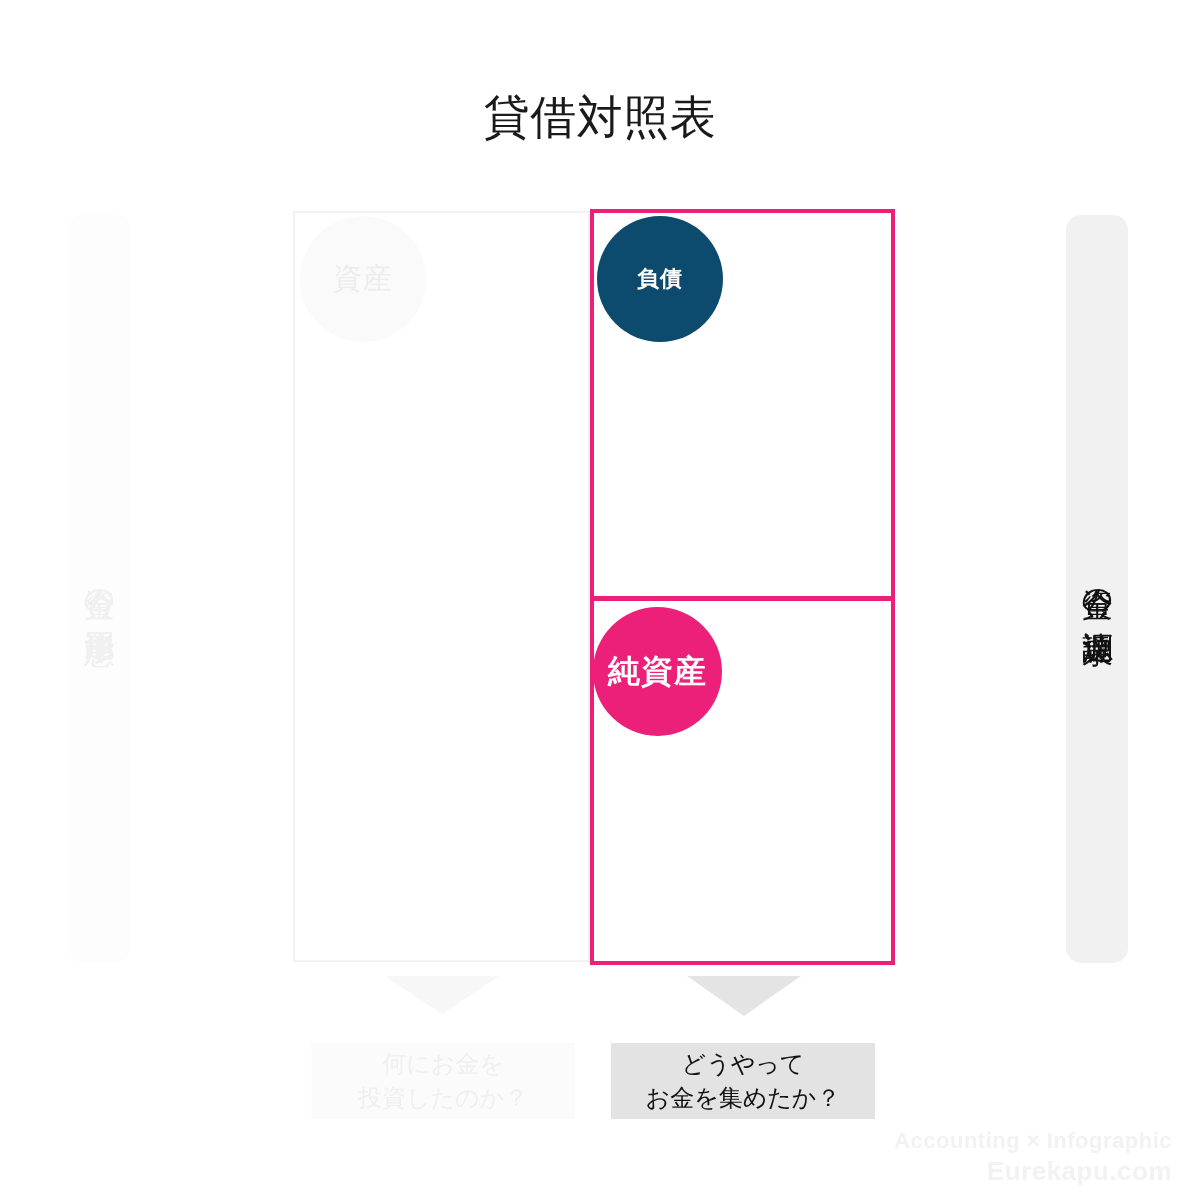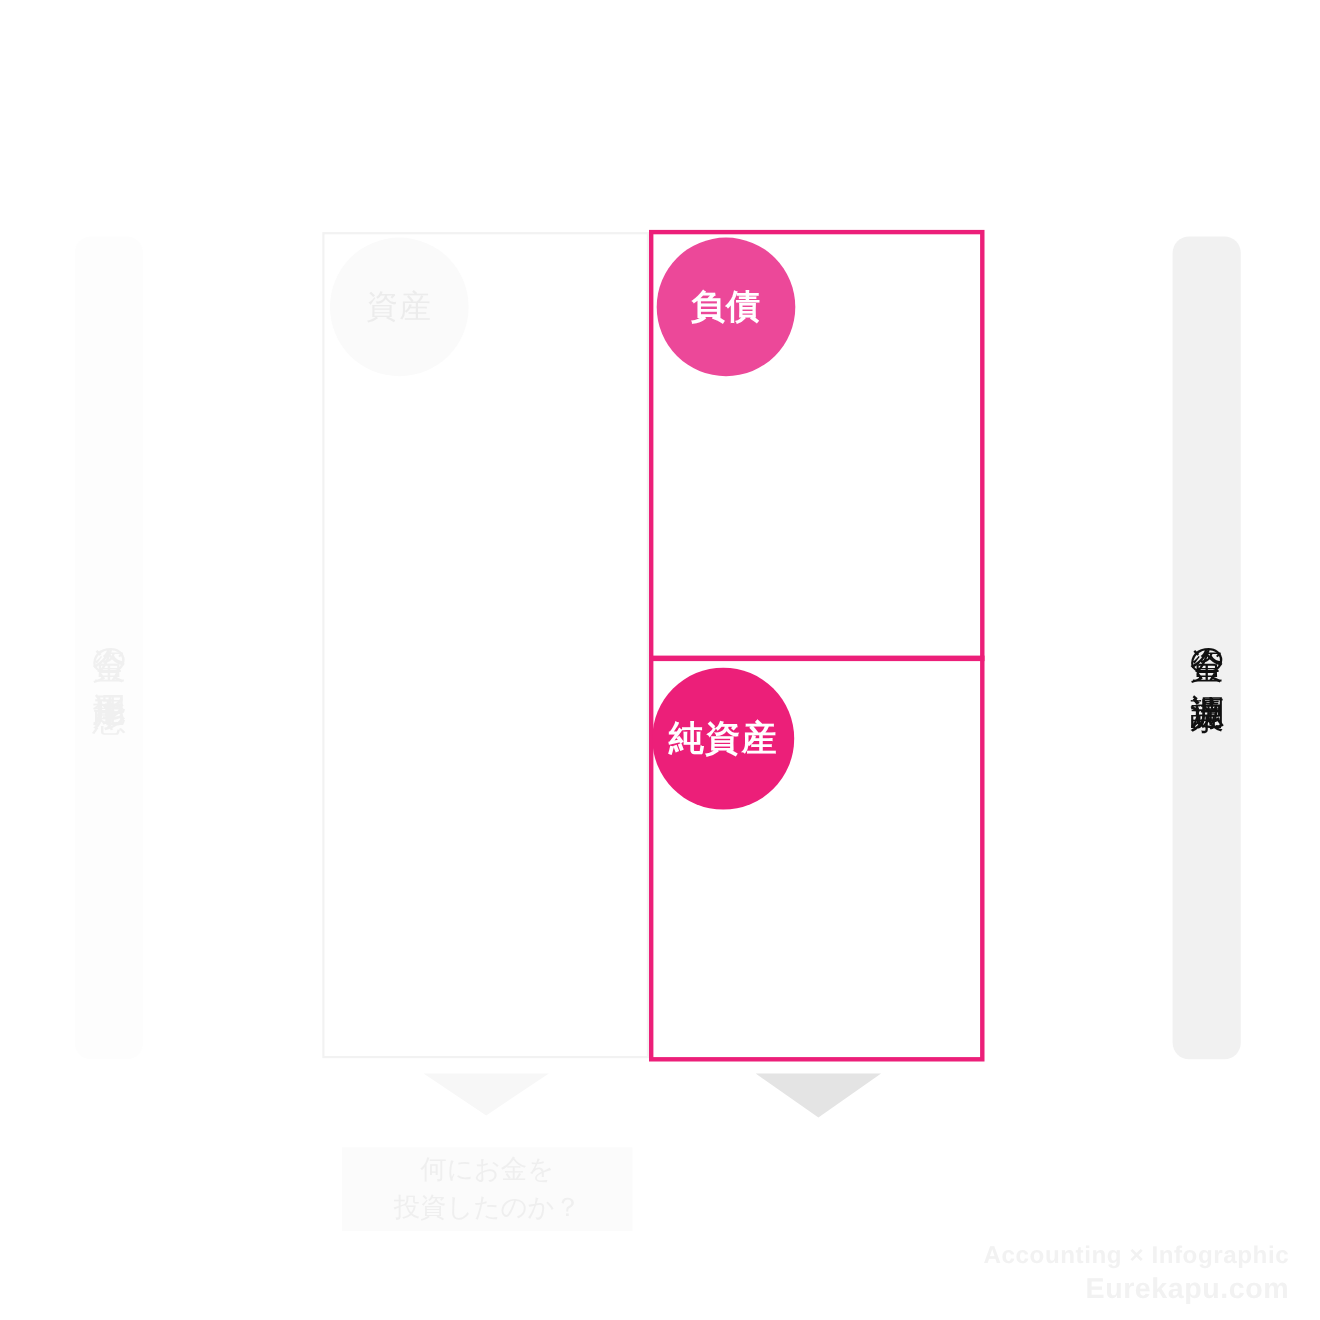--- a/index.html
+++ b/index.html
@@ -118,23 +118,23 @@
     background: #fafafa;
     color: #ececec;
     font-size: 29px;
     font-weight: 400;
   }
   #bubble-liabilities {
     left: 597px;
     top: 216px;
     width: 126px;
     height: 126px;
-    background: #ec4899;
+    background: #0c4a6e;
     color: #ffffff;
-    font-size: 31px;
+    font-size: 22px;
   }
   #bubble-equity {
     left: 593px;
     top: 607px;
     width: 129px;
     height: 129px;
     background: #ec1f79;
     color: #ffffff;
     font-size: 32px;
   }
@@ -193,20 +193,21 @@
   }
   #footer .fl1 { display: block; font-size: 22px; letter-spacing: 0.5px; }
   #footer .fl2 { display: block; font-size: 26px; letter-spacing: 0.5px; margin-top: 2px; }
 </style>
 </head>
 <body>
 
 <div id="stage">
 
   <div id="title">
+    <span>貸借対照表</span>
   </div>
 
   <div class="rail" id="rail-left">
     <span class="rail-text">資金の運用形態</span>
   </div>
 
   <div class="rail" id="rail-right">
     <span class="rail-text">資金の調達源泉</span>
   </div>
 
@@ -230,19 +231,25 @@
   <div class="arrow" id="arrow-left"></div>
   <div class="arrow" id="arrow-right"></div>
 
   <div class="caption" id="caption-left">
     <span>
       <span>何にお金を</span><br>
       <span>投資したのか？</span>
     </span>
   </div>
 
+  <div class="caption" id="caption-right">
+    <span>
+      <span>どうやって</span><br>
+      <span>お金を集めたか？</span>
+    </span>
+  </div>
 
   <div id="footer">
     <span class="fl1">Accounting × Infographic</span>
     <span class="fl2">Eurekapu.com</span>
   </div>
 
 </div>
 
 </body></html>

